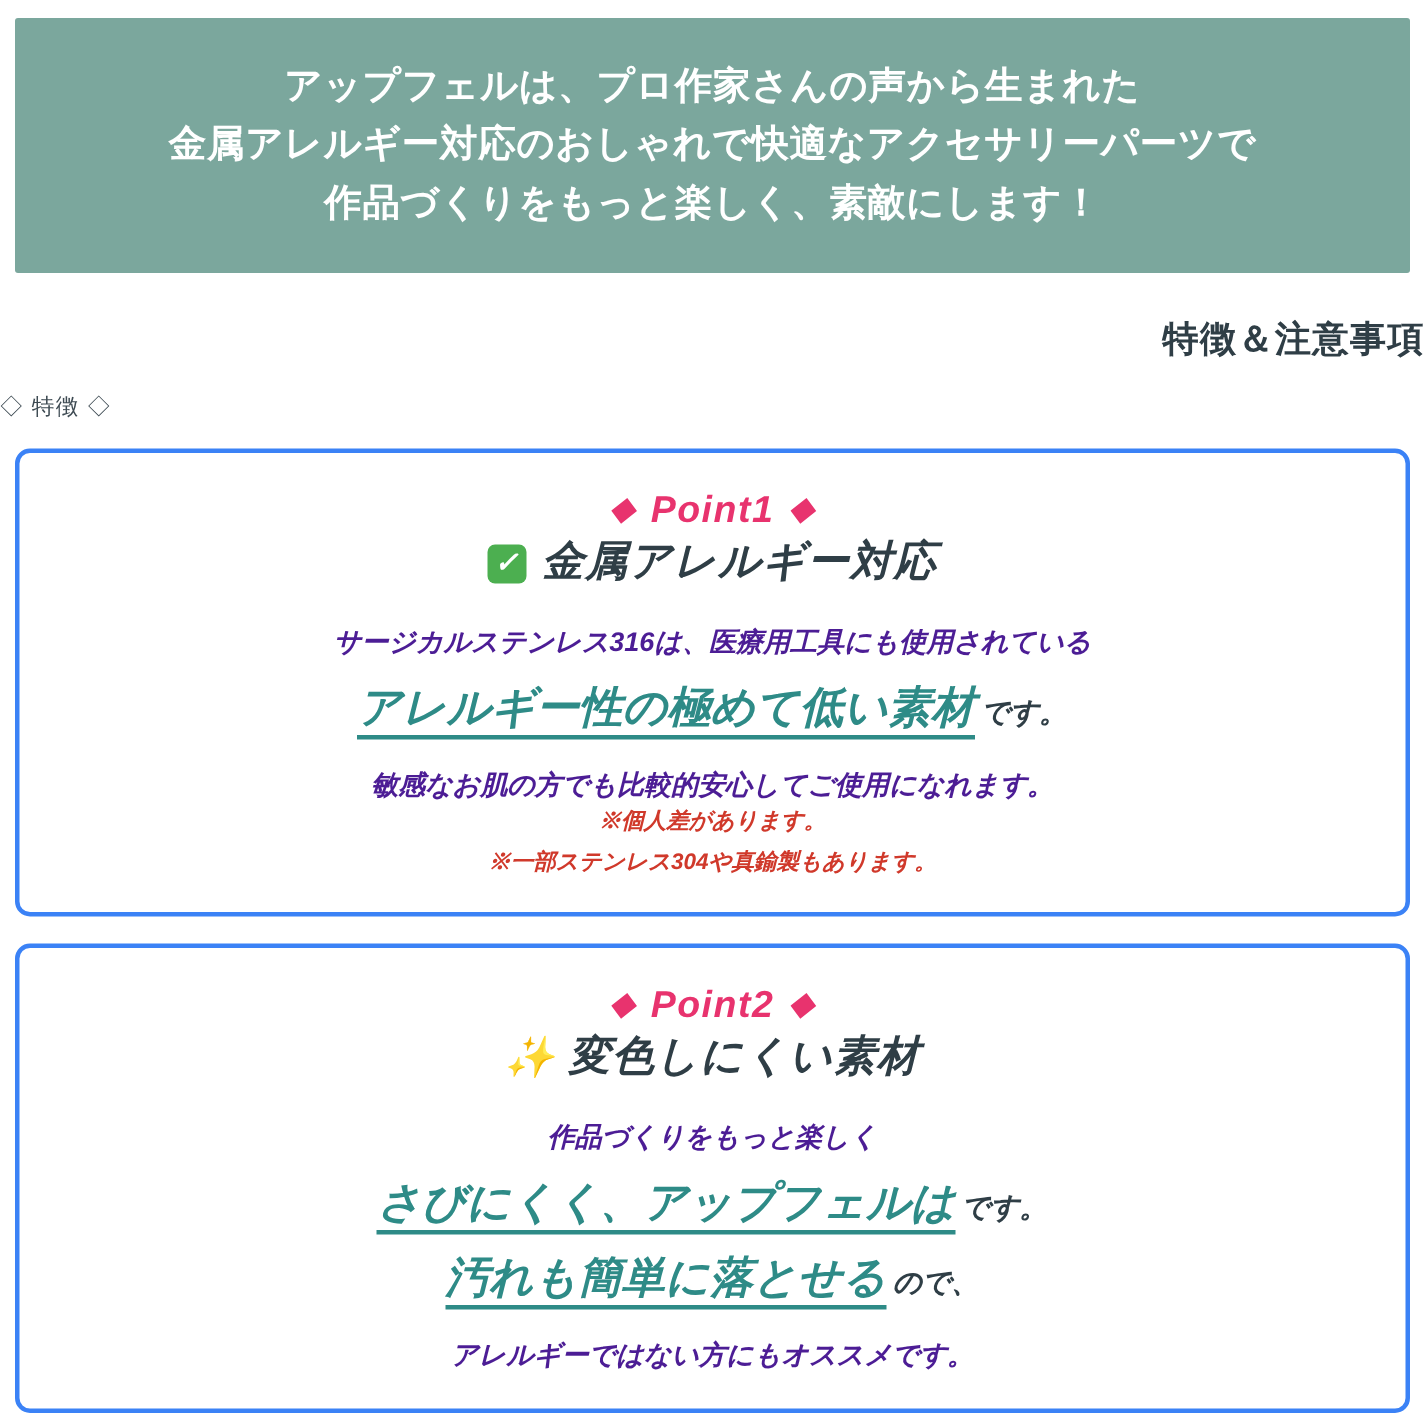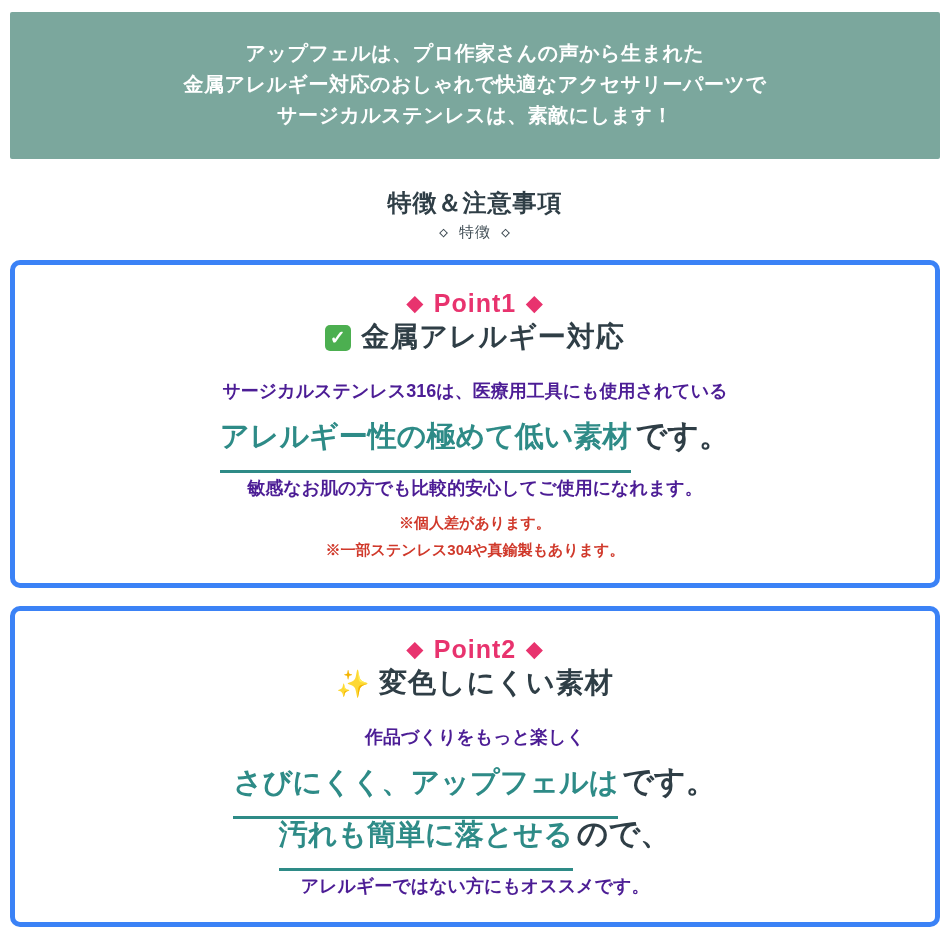--- a/index.html
+++ b/index.html
@@ -24,52 +24,51 @@
   
   .hero {
     background: #7ba79d;
     color: #ffffff;
     text-align: center;
     padding: 26px 20px 28px 20px;
     margin: 12px 10px 0 10px;
     border-radius: 2px;
   }
   .hero-line {
-    font-size: 20px;
+    font-size: 25px;
     font-weight: bold;
     line-height: 1.55;
     letter-spacing: 0.5px;
   }
 
   
   .section-title {
-    text-align: center;
+    text-align: right;
     font-size: 24px;
     font-weight: bold;
     color: #2f3e46;
     margin-top: 28px;
     letter-spacing: 1px;
   }
   .section-sub {
-    text-align: center;
     font-size: 15px;
     color: #3d4a52;
-    margin-top: 4px;
-    letter-spacing: 1px;
-    font-family: Liberation Mono, monospace;
+    margin-top: 20px;
+    letter-spacing: 1px;
   }
 
   
   .card {
     margin: 18px 10px 0 10px;
-    border: 5px solid #3b82f6;
+    border: 3px solid #3b82f6;
     border-radius: 10px;
     background: #ffffff;
     padding: 24px 20px 22px 20px;
     box-sizing: border-box;
+    font-style: italic;
   }
   .point-head {
     text-align: center;
     color: #e0२;
     font-size: 25px;
     font-weight: bold;
     letter-spacing: 1px;
   }
   .point-head {
     color: #e8336e;
@@ -125,49 +124,48 @@
     margin-top: 10px;
     font-size: 20px;
     font-weight: bold;
     color: #2f3e46;
   }
   .hl {
     color: #2e8b87;
     font-size: 29px;
     font-weight: bold;
     border-bottom: 3px solid #2e8b87;
-    padding-bottom: 18px;
+    padding-bottom: 2px;
   }
   .tail {
-    font-size: 31px;
+    font-size: 19px;
     font-weight: bold;
     color: #2f3e46;
     margin-left: 4px;
   }
   .note {
     text-align: center;
     color: #d0392b;
     font-size: 15px;
     font-weight: bold;
-    margin-top: 10px;
     line-height: 1.5;
   }
   .note.tight {
     margin-top: 4px;
   }
 </style>
 </head>
 <body>
 
 <div class="page">
 
   <div class="hero">
     <div class="hero-line">アップフェルは、プロ作家さんの声から生まれた</div>
     <div class="hero-line">金属アレルギー対応のおしゃれで快適なアクセサリーパーツで</div>
-    <div class="hero-line">サージカルステンレスは、素敵にします！</div>
+    <div class="hero-line">作品づくりをもっと楽しく、素敵にします！</div>
   </div>
 
   <div class="section-title">特徴＆注意事項</div>
   <div class="section-sub">◇ 特徴 ◇</div>
 
   <div class="card">
     <div class="point-head">
       <span class="diamond">◆</span><span>Point1</span><span class="diamond">◆</span>
     </div>
 

